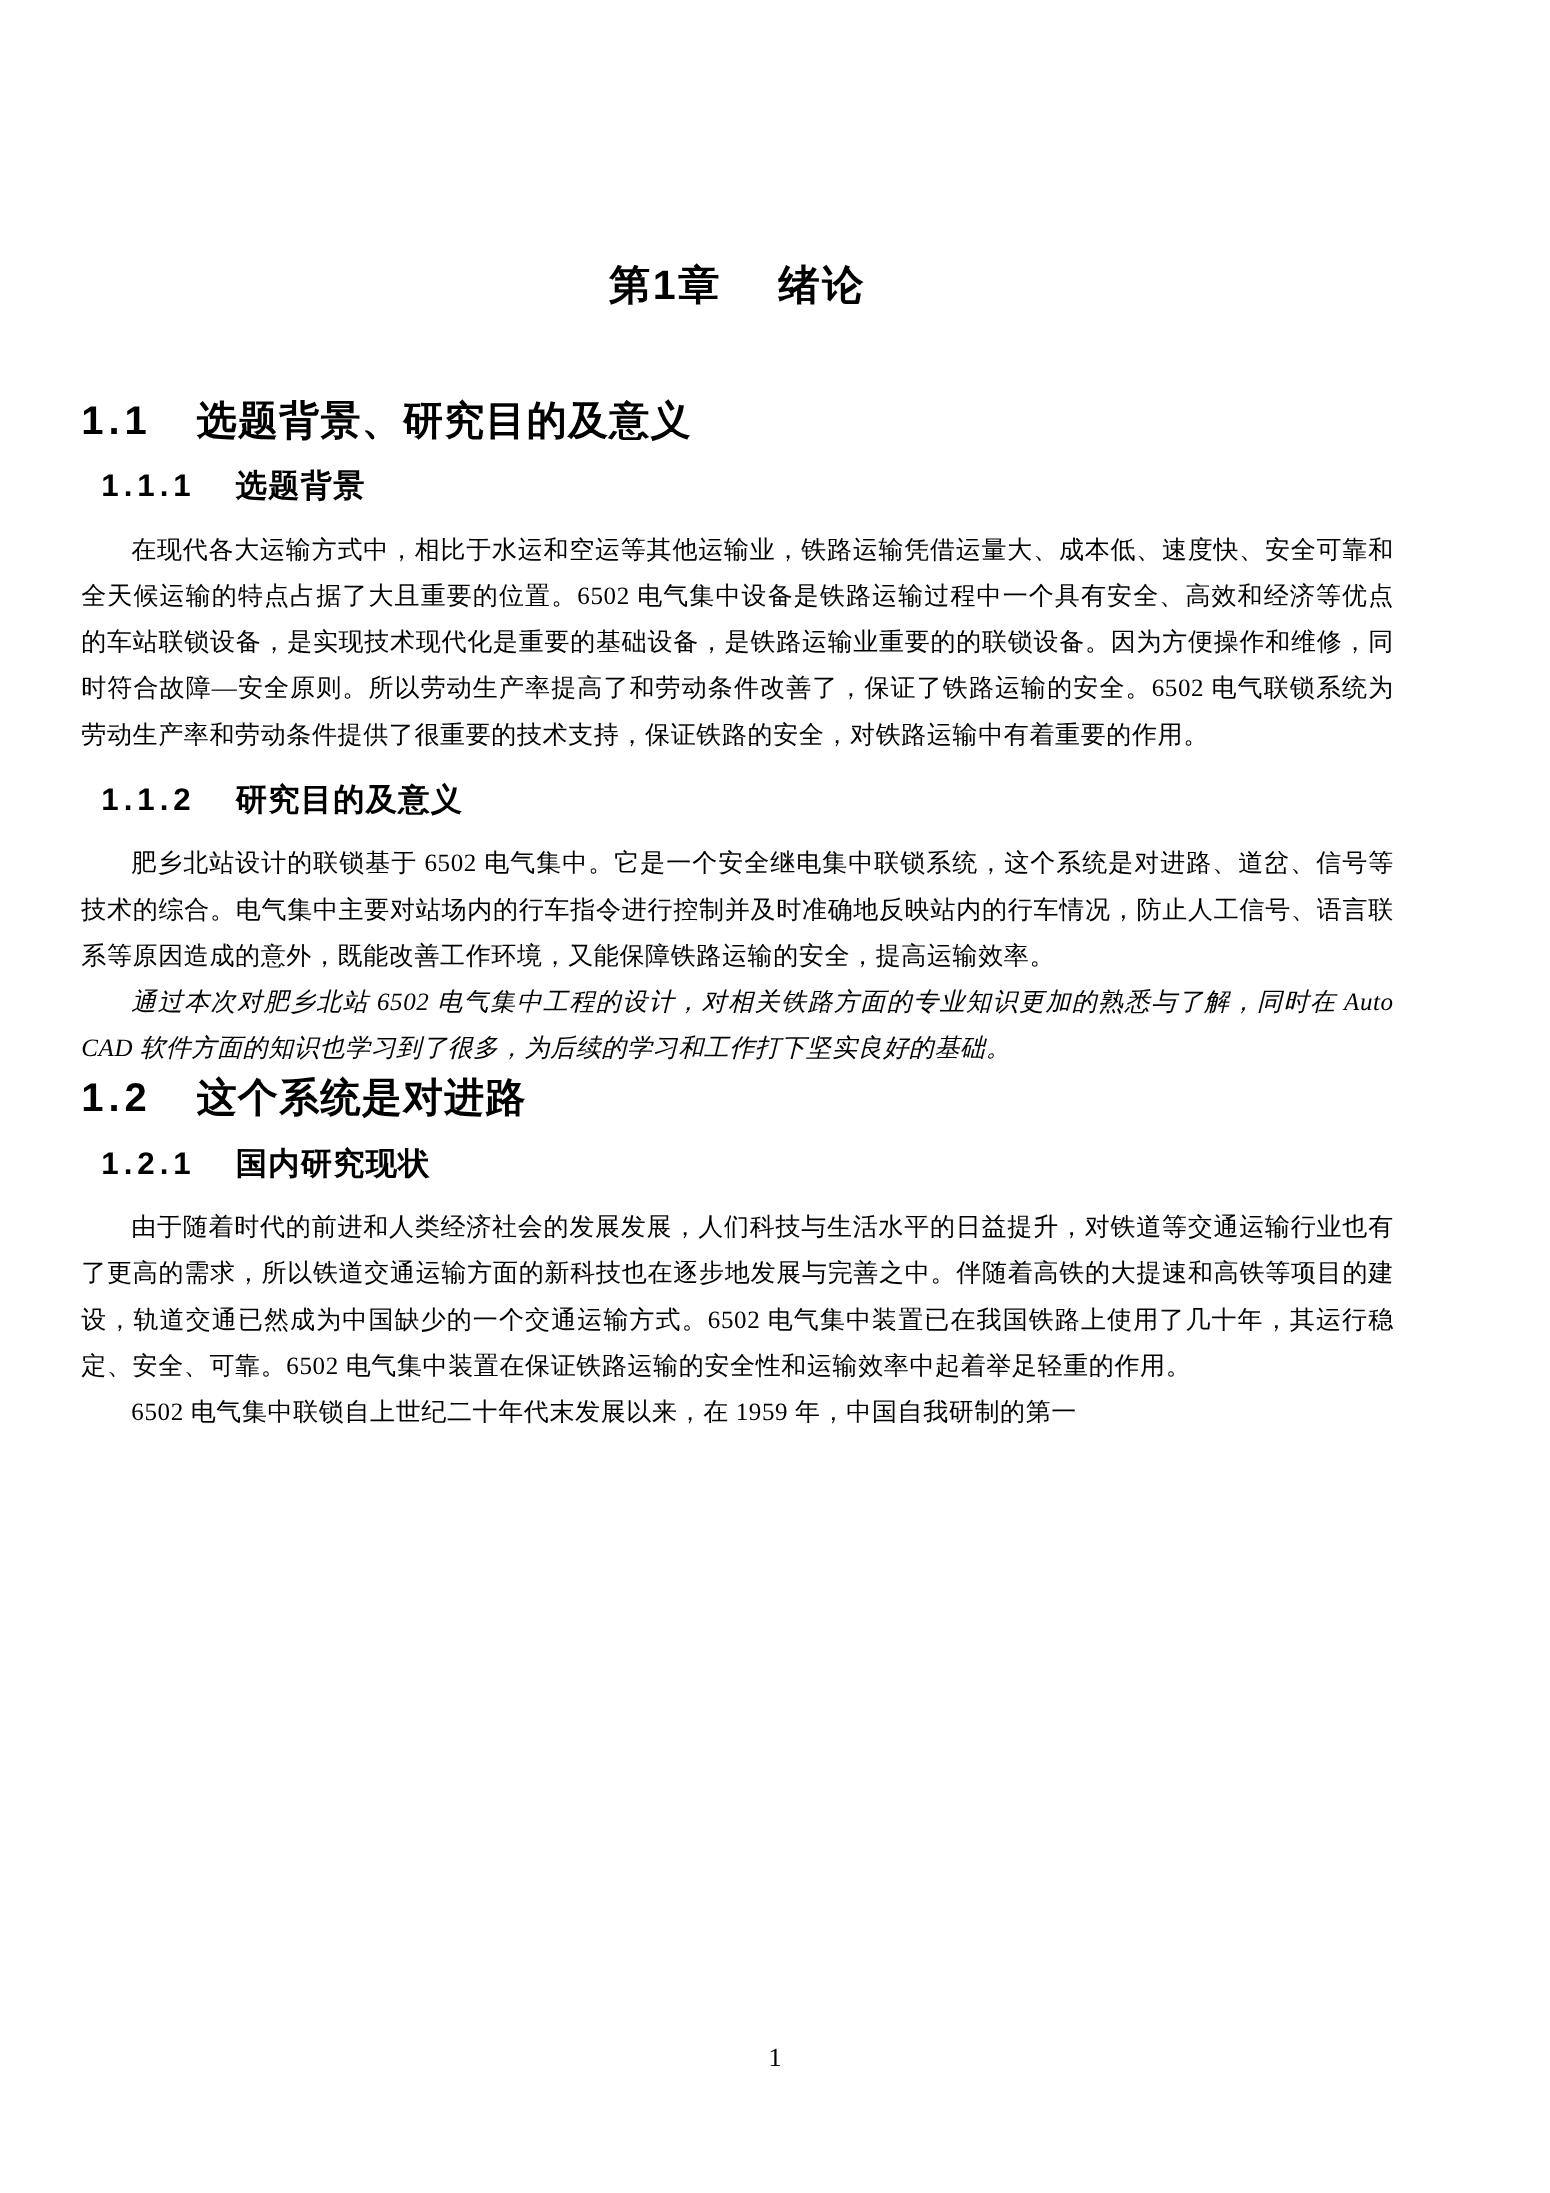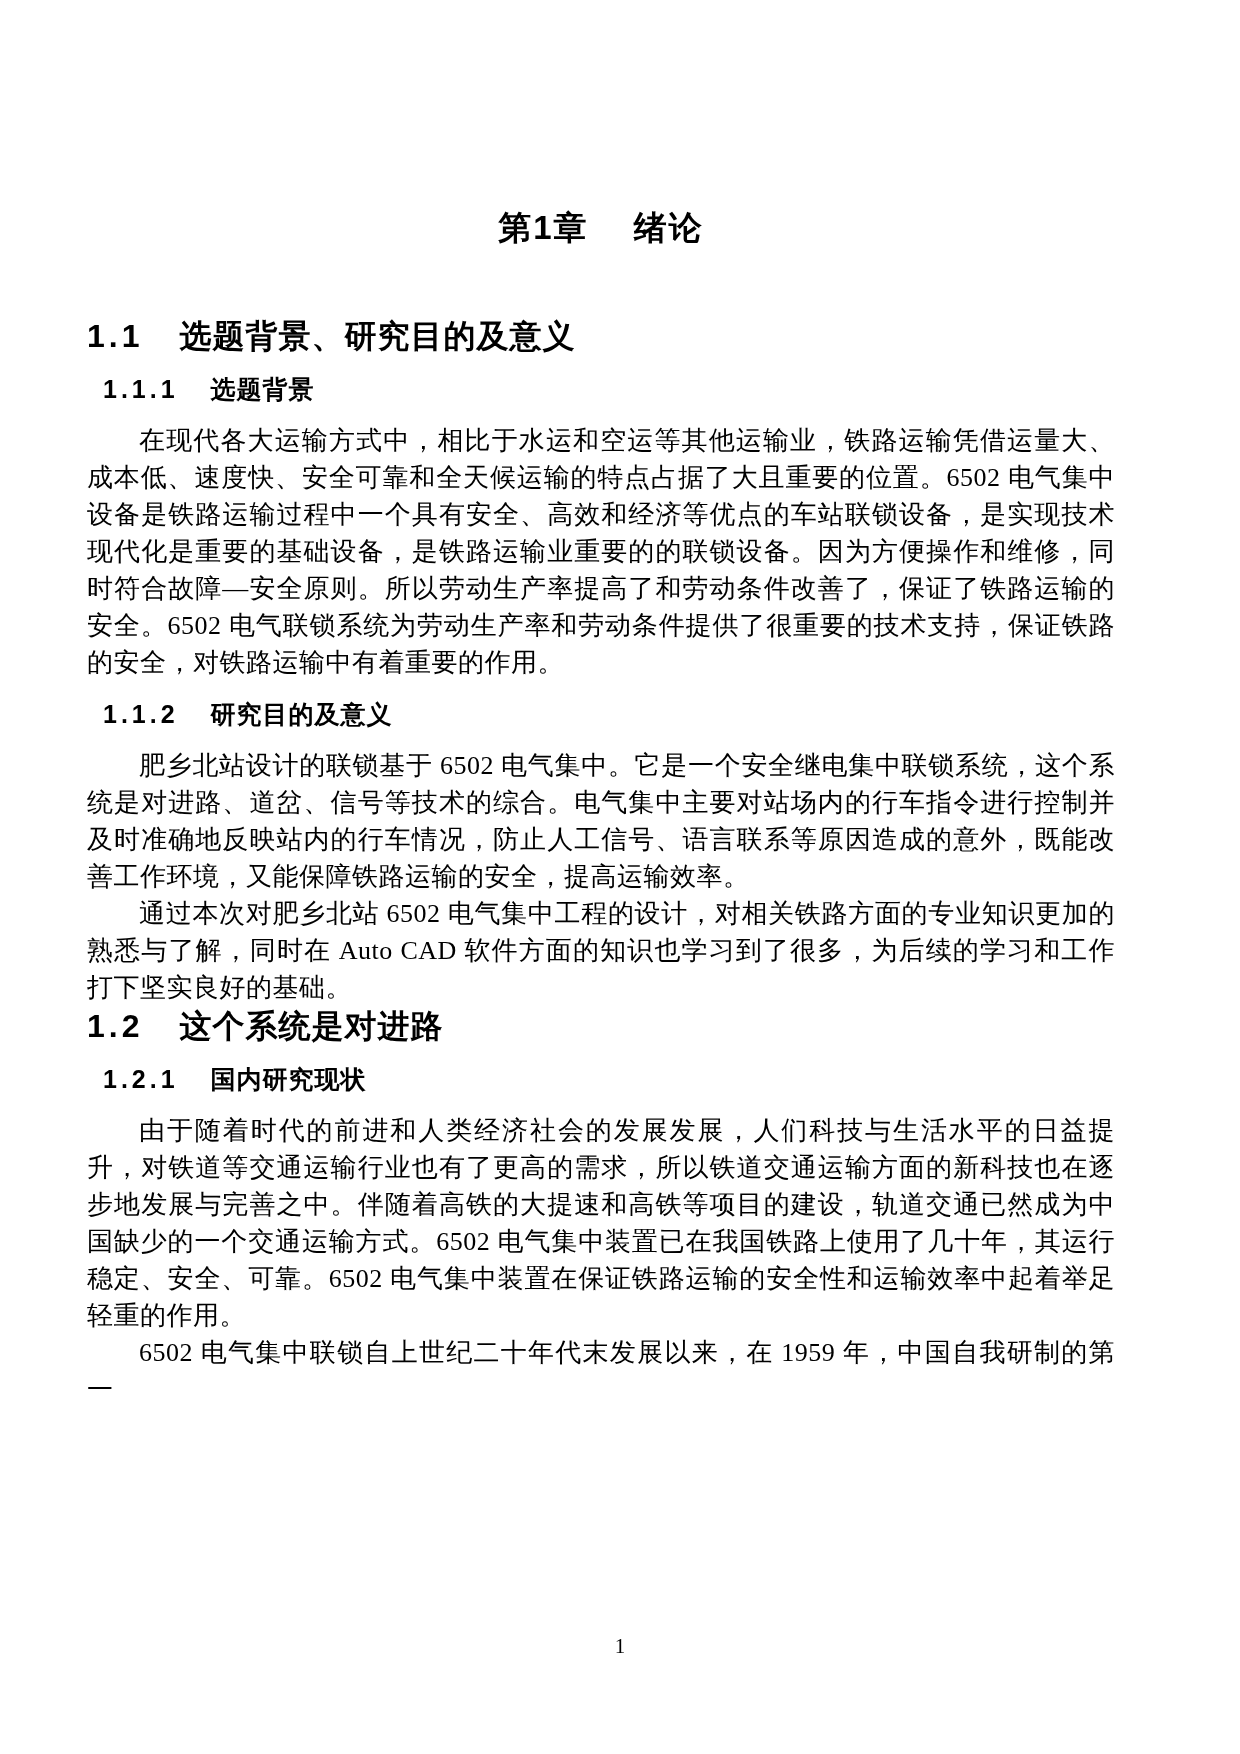--- a/index.html
+++ b/index.html
@@ -4,21 +4,21 @@
 <style>
   * { box-sizing: border-box; }
   html, body { margin: 0; padding: 0; background: #ffffff; }
 
   .page {
     position: relative;
     width: 1240px;
     height: 1754px;
     background: #ffffff;
     color: #000000;
-    padding: 206px 125px 0 87px;
+    padding: 206px 125px 0 65px;
     font-family: "Liberation Serif", "DejaVu Serif", serif;
     overflow: hidden;
   }
 
   .chapter-title {
     font-family: "Liberation Sans", "DejaVu Sans", sans-serif;
     font-weight: 700;
     font-size: 33px;
     line-height: 44px;
     text-align: center;
@@ -41,32 +41,32 @@
     font-size: 25px;
     line-height: 34px;
     margin: 16px;
     letter-spacing: 1px;
   }
   .hnum { letter-spacing: 4px; }
   h2.sec .hlabel { margin-left: 26px; }
   h3.subsec .hlabel { margin-left: 24px; }
 
   p.body {
-    font-size: 26px;
+    font-size: 20px;
     line-height: 37px;
     text-align: justify;
     text-indent: 2em;
     margin: 0;
     letter-spacing: 0.5px;
   }
 
   .m-h2-11  { margin-bottom: 36px; }
   .m-h3-111 { margin-bottom: 3px; }
   .m-h3-112 { margin-top: 96px; margin-bottom: 22px; }
-  .m-p3     { margin-top: 14px; }
+  .m-p3     { margin-top: 14px; font-style: italic; }
   .m-h2-12  { margin-top: 92px; margin-bottom: 28px; }
   .m-h3-121 { margin-bottom: 4px; }
   .m-p5     { margin-top: 18px; }
 
   .page-number {
     position: absolute;
     left: 0; right: 0;
     top: 1634px;
     text-align: center;
     font-size: 21px;

